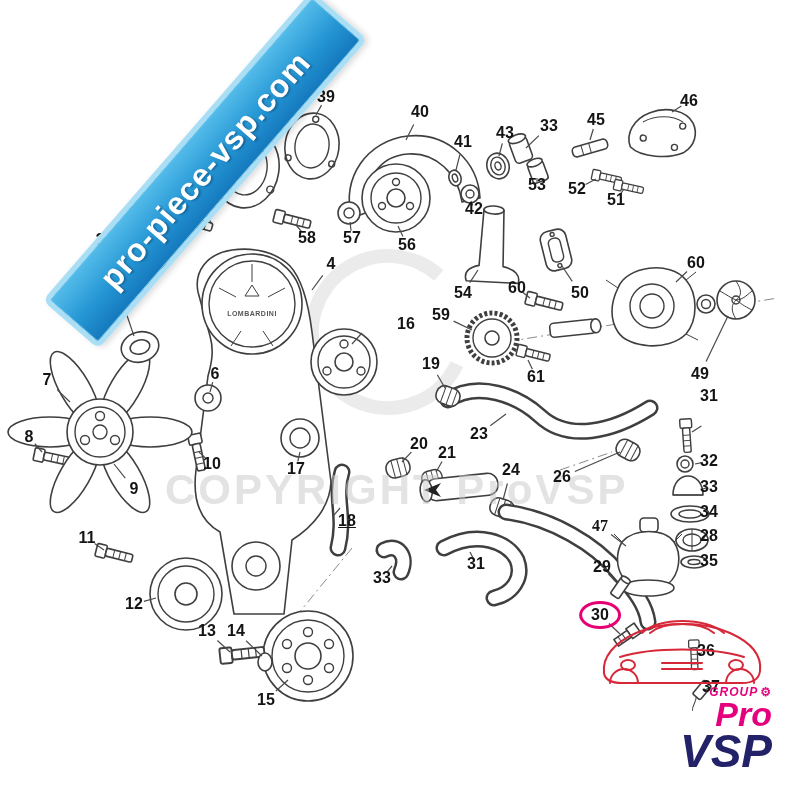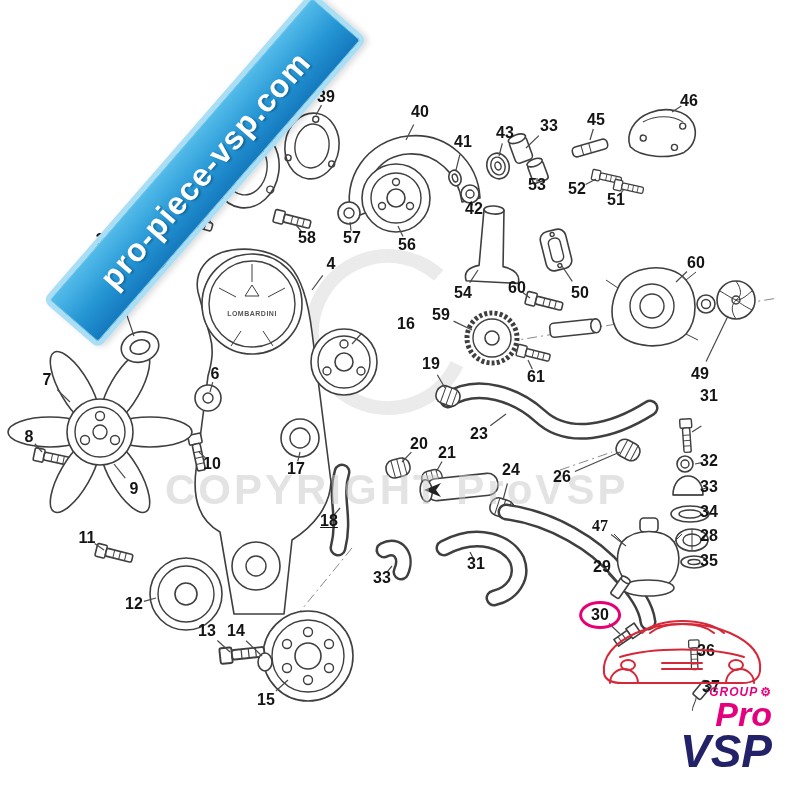--- a/index.html
+++ b/index.html
@@ -414,21 +414,21 @@
       <div class="part-label" style="left: 29px; top: 437px;">8</div>
       <div class="part-label" style="left: 134px; top: 489px;">9</div>
       <div class="part-label" style="left: 212px; top: 464px; text-align: right;">10</div>
       <div class="part-label" style="left: 87px; top: 538px;">11</div>
       <div class="part-label" style="left: 134px; top: 604px;">12</div>
       <div class="part-label" style="left: 207px; top: 631px;">13</div>
       <div class="part-label" style="left: 236px; top: 631px;">14</div>
       <div class="part-label" style="left: 266px; top: 700px;">15</div>
       <div class="part-label" style="left: 370px; top: 324px; margin-left: 36px;">16</div>
       <div class="part-label" style="left: 296px; top: 469px;">17</div>
-      <div class="part-label" style="left: 329px; top: 521px; text-decoration: underline;">18</div>
+      <div class="part-label" style="left: 347px; top: 521px; text-decoration: underline;">18</div>
       <div class="part-label" style="left: 431px; top: 364px;">19</div>
       <div class="part-label" style="left: 419px; top: 444px;">20</div>
       <div class="part-label" style="left: 447px; top: 453px;">21</div>
       <div class="part-label" style="left: 382px; top: 578px;">33</div>
       <div class="part-label" style="left: 479px; top: 434px;">23</div>
       <div class="part-label" style="left: 511px; top: 470px;">24</div>
       <div class="part-label" style="left: 476px; top: 564px;">31</div>
       <div class="part-label" style="left: 562px; top: 477px;">26</div>
       <div class="part-label" style="left: 709px; top: 536px;">28</div>
       <div class="part-label" style="left: 602px; top: 567px;">29</div>

